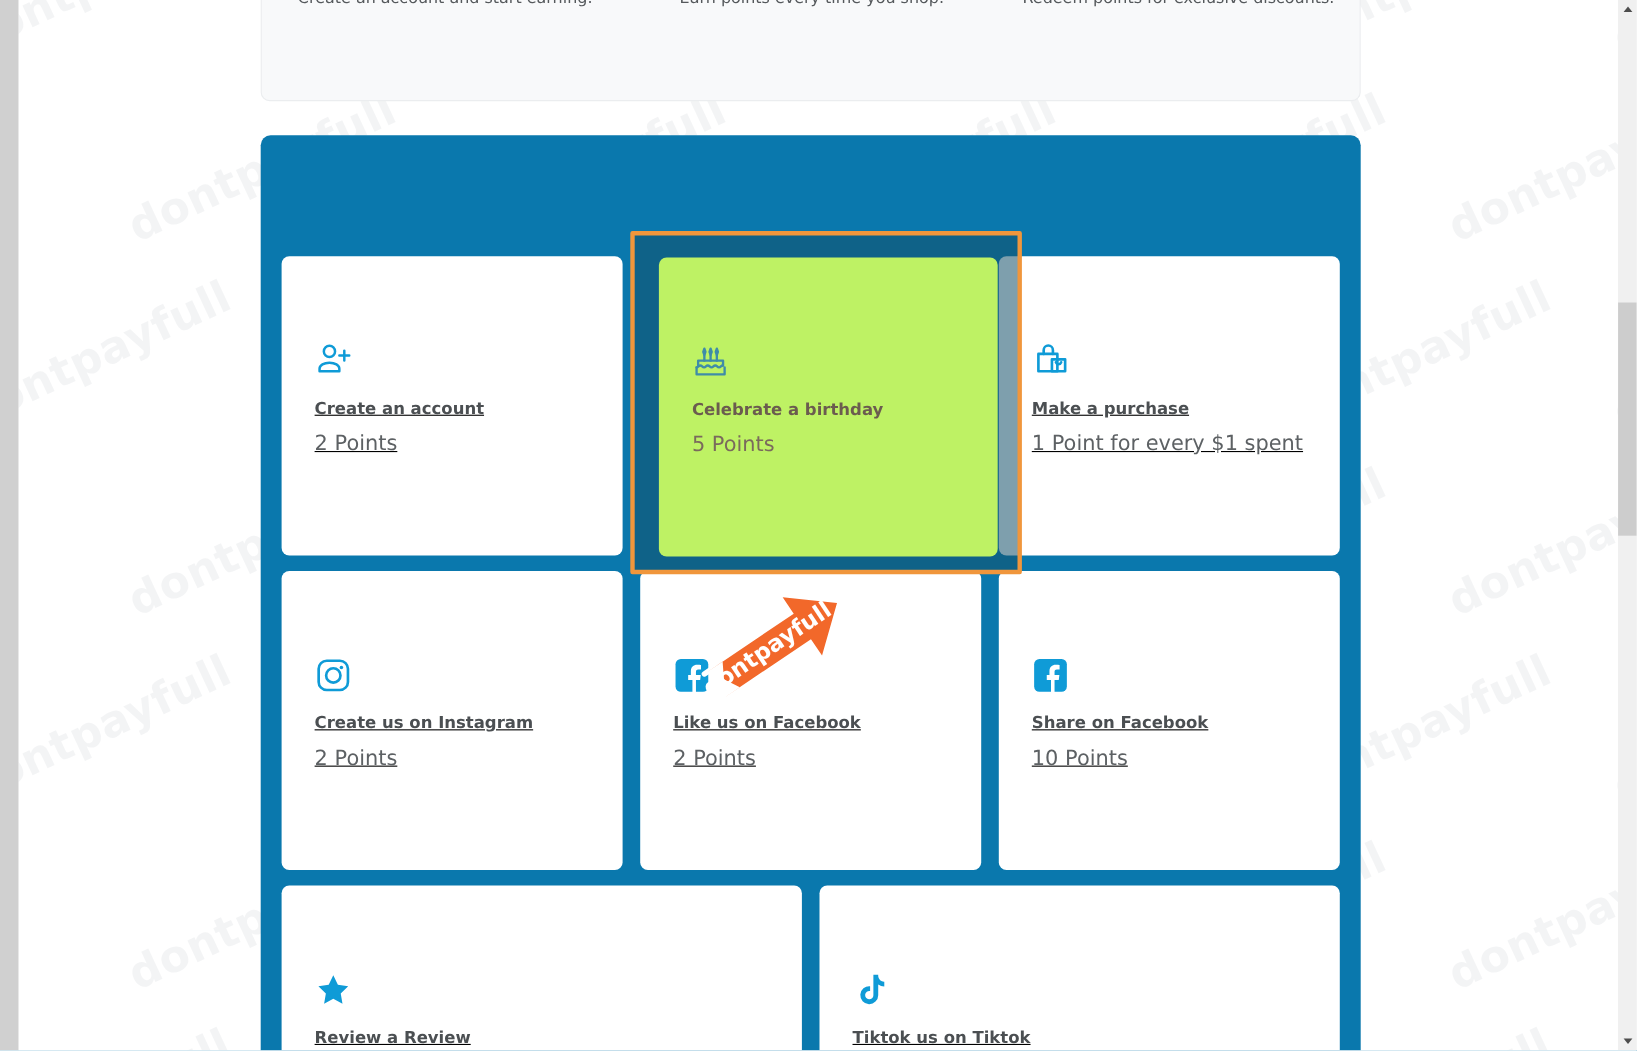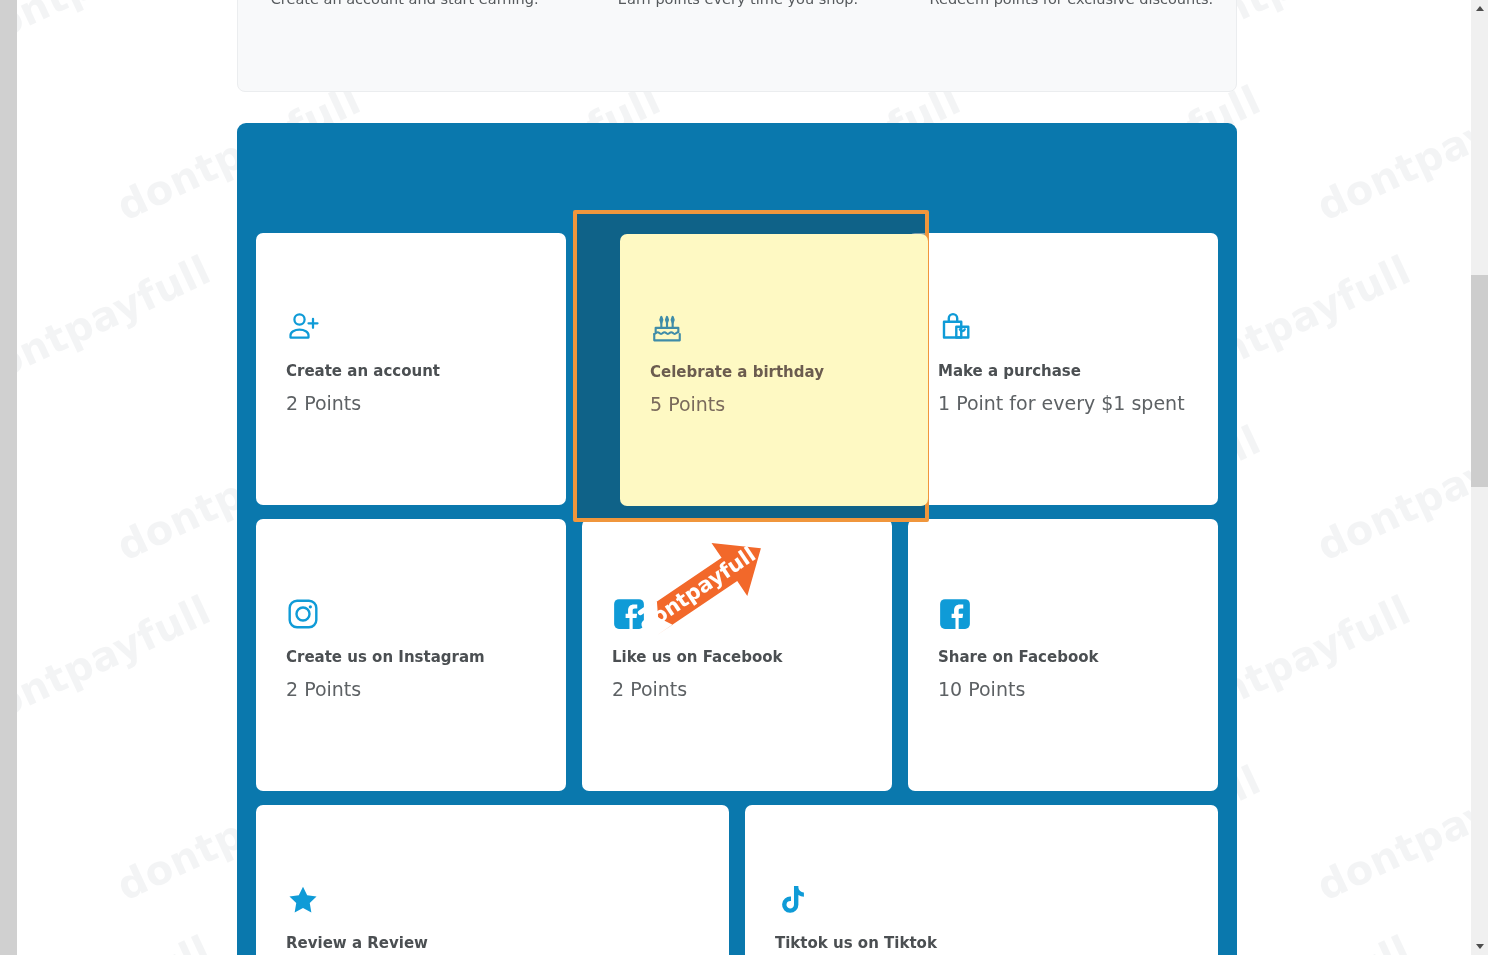--- a/index.html
+++ b/index.html
@@ -113,20 +113,21 @@
   
   .grid {
     position: absolute;
     left: 19px; top: 110px;
     width: 962px;
   }
   .grid-row {
     display: flex;
     gap: 16px;
     margin-bottom: 14px;
+    text-decoration: underline;
   }
 
   .card {
     background: #ffffff;
     border-radius: 7px;
     position: relative;
     padding: 70px 30px 0 30px;
     height: 272px;
     flex: 1;
   }
@@ -157,24 +158,23 @@
     width: 356px; height: 312px;
     border: 4px solid #f0963c;
     background: rgba(20,80,105,0.55);
     z-index: 40;
     border-radius: 2px;
   }
   .highlight-inner {
     position: absolute;
     left: 22px; top: 20px;
     width: 308px; height: 272px;
-    background: #fef9c3;
+    background: #bef264;
     border-radius: 7px;
     padding: 70px 30px 0 30px;
-    margin-left: 21px;
   }
   .highlight-inner .card-title { color: #6b5c4f; }
   .highlight-inner .card-points { color: #7a6a5c; }
 
   
   .row-wide .card { height: 190px; }
 
   
   .cursor-arrow {
     position: absolute;

